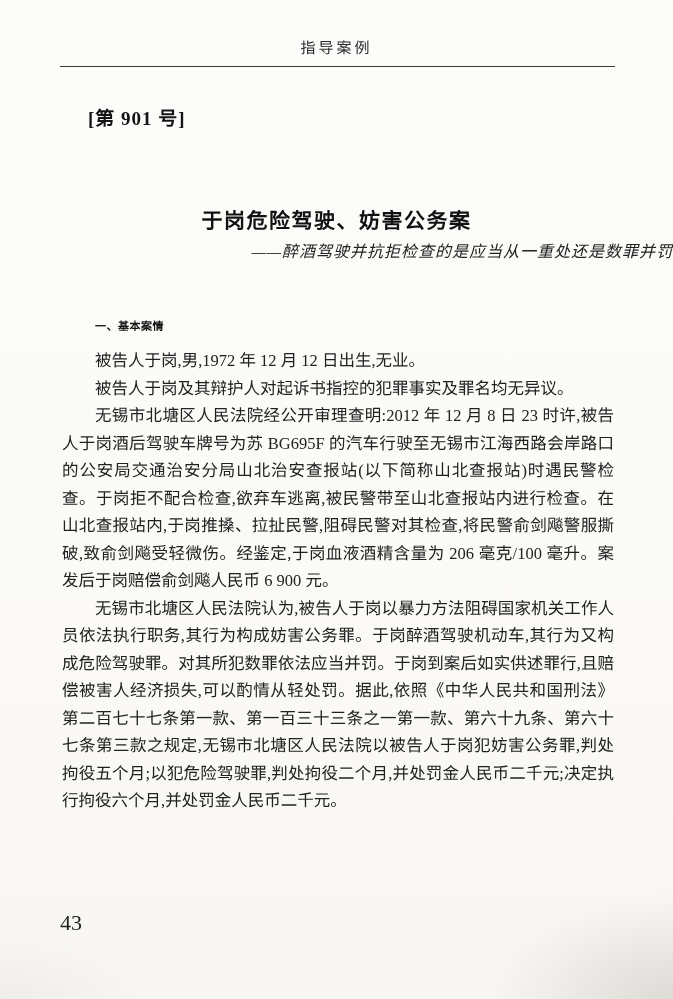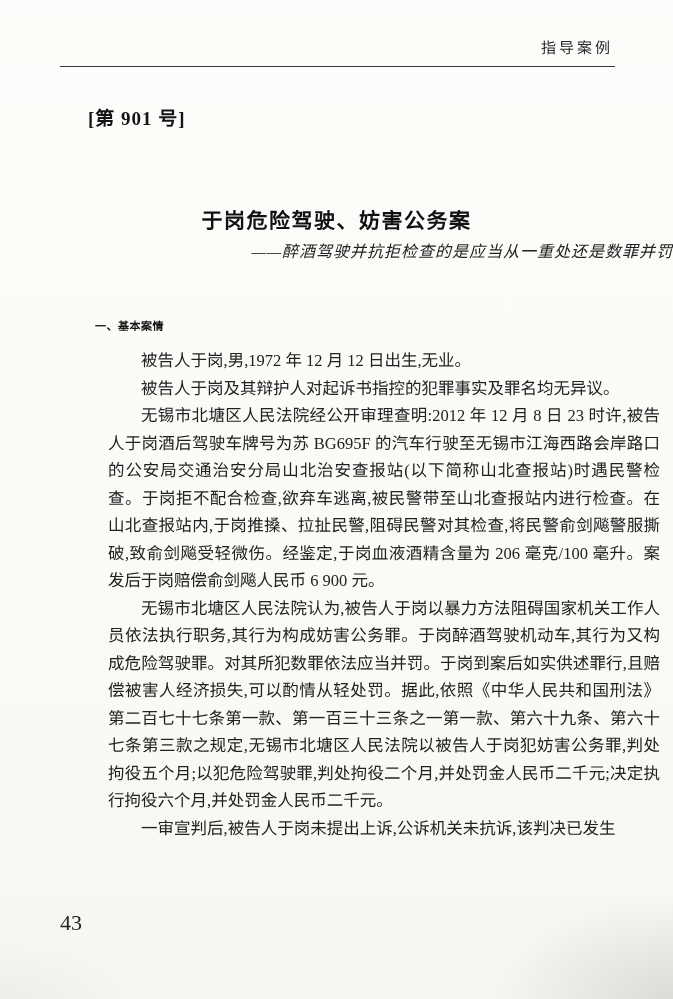--- a/index.html
+++ b/index.html
@@ -20,21 +20,21 @@
     font-family: "Liberation Serif", "DejaVu Serif", serif;
     overflow: hidden;
   }
 
   
   .running-head {
     position: absolute;
     top: 36px;
     left: 60px;
     right: 60px;
-    text-align: right;
+    text-align: center;
     font-size: 15px;
     letter-spacing: 3px;
     color: #2a2a2a;
   }
   .head-rule {
     position: absolute;
     top: 66px;
     left: 60px;
     right: 58px;
     height: 0;
@@ -91,21 +91,20 @@
   
   .body-text {
     position: absolute;
     top: 347px;
     left: 62px;
     width: 552px;
     font-size: 16.5px;
     line-height: 27.5px;
     text-align: justify;
     color: #212121;
-    margin-left: 46px;
   }
   .body-text p {
     margin: 0;
     text-indent: 2em;
   }
 
   
   .page-number {
     position: absolute;
     top: 910px;
@@ -131,18 +130,17 @@
 
   <div class="case-subtitle">——醉酒驾驶并抗拒检查的是应当从一重处还是数罪并罚</div>
 
   <h2 class="section-heading">一、基本案情</h2>
 
   <div class="body-text">
     <p>被告人于岗,男,1972 年 12 月 12 日出生,无业。</p>
     <p>被告人于岗及其辩护人对起诉书指控的犯罪事实及罪名均无异议。</p>
     <p>无锡市北塘区人民法院经公开审理查明:2012 年 12 月 8 日 23 时许,被告人于岗酒后驾驶车牌号为苏 BG695F 的汽车行驶至无锡市江海西路会岸路口的公安局交通治安分局山北治安查报站(以下简称山北查报站)时遇民警检查。于岗拒不配合检查,欲弃车逃离,被民警带至山北查报站内进行检查。在山北查报站内,于岗推搡、拉扯民警,阻碍民警对其检查,将民警俞剑飚警服撕破,致俞剑飚受轻微伤。经鉴定,于岗血液酒精含量为 206 毫克/100 毫升。案发后于岗赔偿俞剑飚人民币 6 900 元。</p>
     <p>无锡市北塘区人民法院认为,被告人于岗以暴力方法阻碍国家机关工作人员依法执行职务,其行为构成妨害公务罪。于岗醉酒驾驶机动车,其行为又构成危险驾驶罪。对其所犯数罪依法应当并罚。于岗到案后如实供述罪行,且赔偿被害人经济损失,可以酌情从轻处罚。据此,依照《中华人民共和国刑法》第二百七十七条第一款、第一百三十三条之一第一款、第六十九条、第六十七条第三款之规定,无锡市北塘区人民法院以被告人于岗犯妨害公务罪,判处拘役五个月;以犯危险驾驶罪,判处拘役二个月,并处罚金人民币二千元;决定执行拘役六个月,并处罚金人民币二千元。</p>
-    <p>一审宣判后,被告人于岗未提出上诉,公诉机关未抗诉,该判决已发生</p>
   </div>
 
   <div class="page-number">43</div>
 
 </div>
 
 </body></html>

